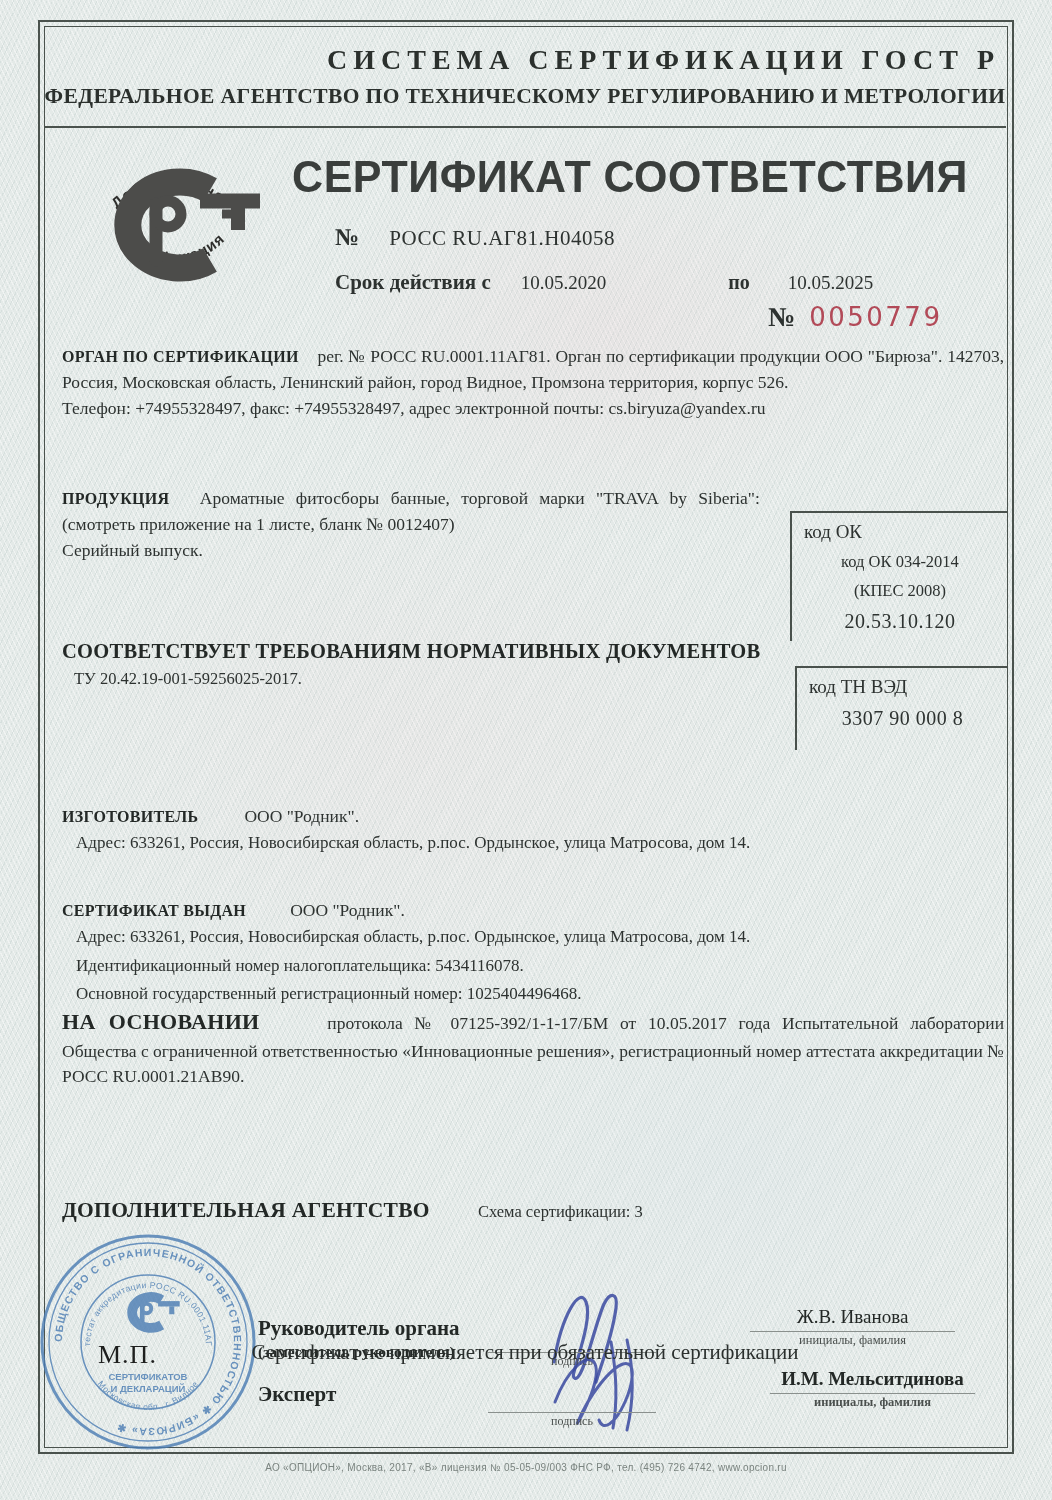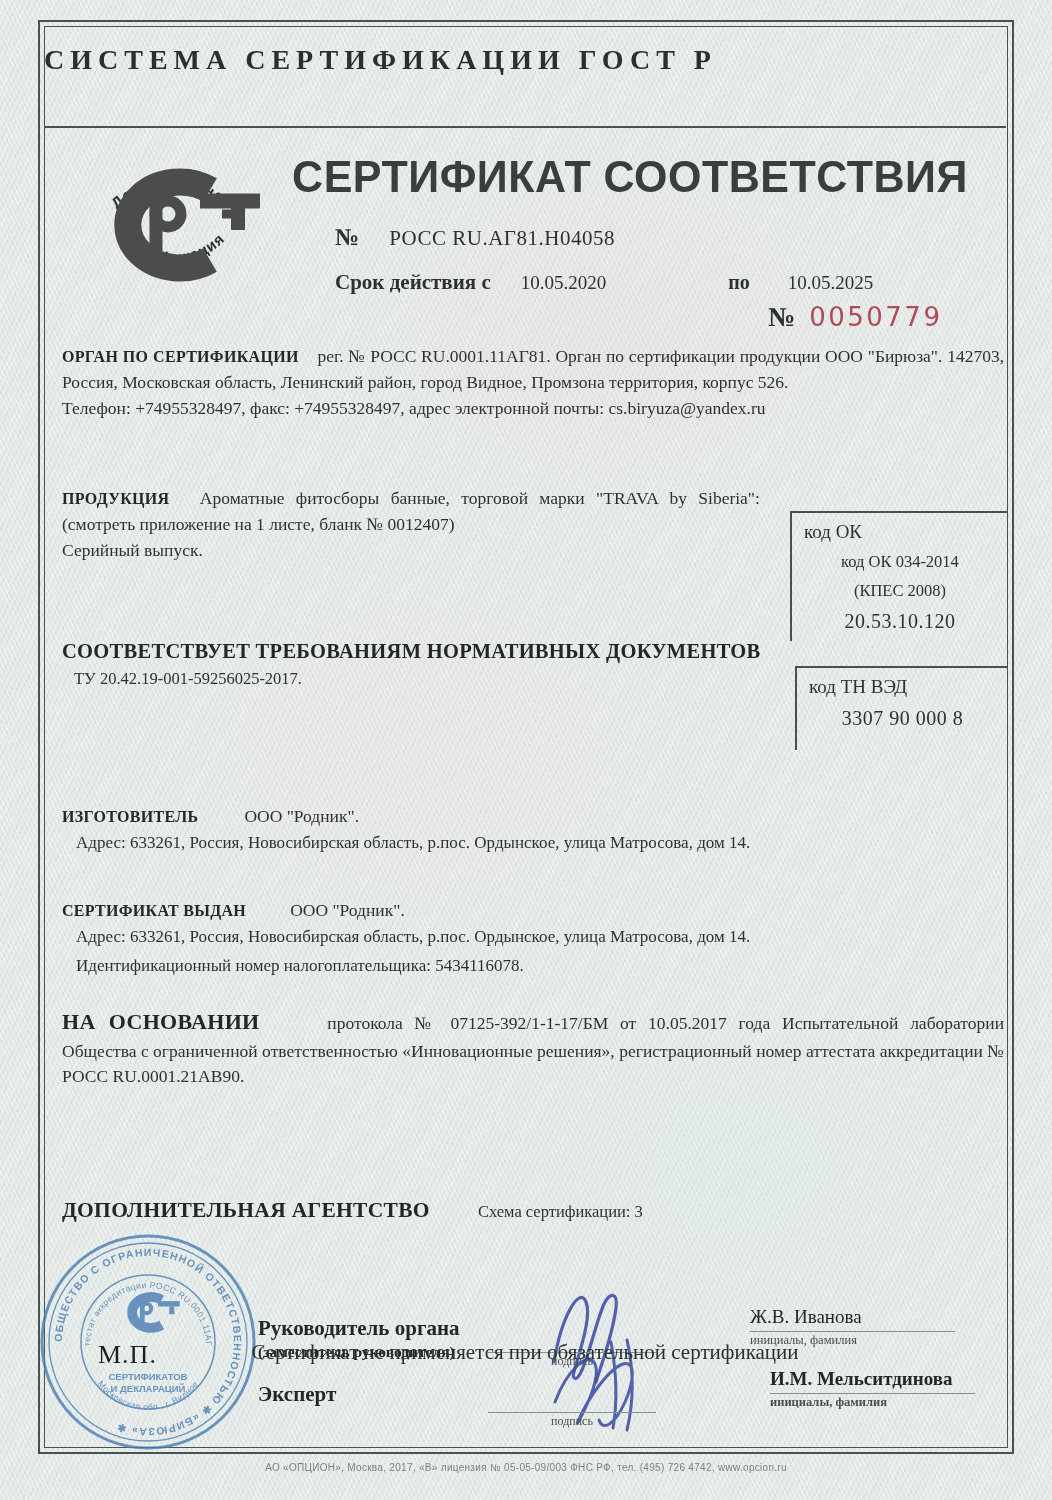--- a/index.html
+++ b/index.html
@@ -11,21 +11,21 @@
       radial-gradient(ellipse 520px 400px at 40% 50%, rgba(238,212,216,0.15), transparent 72%),
       radial-gradient(ellipse 400px 300px at 70% 78%, rgba(214,226,232,0.25), transparent 72%),
       repeating-linear-gradient(64deg, rgba(255,255,255,0.45) 0 1px, rgba(255,255,255,0) 1px 4px),
       repeating-linear-gradient(-64deg, rgba(168,188,186,0.22) 0 1px, rgba(168,188,186,0) 1px 5px);
     font-family:"Liberation Serif","DejaVu Serif",serif;
     color:#2d3230;
   }
   .abs{position:absolute;}
   .frame-outer{left:38px;top:20px;width:972px;height:1430px;border:2px solid #4a524d;}
   .frame-inner{position:absolute;left:4px;top:4px;right:4px;bottom:4px;border:1.5px solid #4a524d;}
-  .header-line1{left:44px;top:44px;width:956px;text-align:left;font-weight:bold;font-size:28px;letter-spacing:6px;color:#2b302d;}
+  .header-line1{left:44px;top:44px;width:956px;text-align:right;font-weight:bold;font-size:28px;letter-spacing:6px;color:#2b302d;}
   .header-line2{left:44px;top:84px;width:962px;text-align:center;font-weight:bold;font-size:21.5px;letter-spacing:0.4px;color:#2b302d;}
   .header-divider{left:44px;top:126px;width:962px;height:2px;background:#4a524d;}
   .logo{left:72px;top:146px;width:200px;height:158px;}
   .logo-arc{font-family:"Liberation Sans",sans-serif;font-size:15px;font-weight:bold;letter-spacing:1px;fill:#2e2e2c;}
   .title{left:280px;top:152px;width:700px;text-align:center;font-family:"Liberation Sans","DejaVu Sans",sans-serif;
          font-weight:bold;font-size:43px;letter-spacing:0.5px;color:#3a3e3c;transform:scaleY(1.04);}
   .cert-no{left:335px;top:224px;}
   .no-sign{font-weight:bold;font-size:24px;}
   .no-value{font-size:21px;margin-left:26px;letter-spacing:0.5px;}
   .validity{left:335px;top:270px;}
@@ -65,40 +65,41 @@
   .sig-label{left:258px;top:1316px;width:230px;}
   .sig-label .main{font-weight:bold;font-size:21px;color:#232826;}
   .sig-label .sub{font-weight:bold;font-size:15.5px;color:#232826;margin-top:2px;}
   .expert-label{left:258px;top:1382px;font-weight:bold;font-size:21px;color:#232826;}
   .sign-line{width:168px;border-top:1.5px solid #8a908d;text-align:center;}
   .sign-line .cap{font-size:12px;color:#4a4f4d;margin-top:1px;}
   .line1{left:488px;top:1352px;}
   .line2{left:488px;top:1412px;}
   .sig-svg1{left:540px;top:1276px;width:120px;height:112px;}
   .sig-svg2{left:545px;top:1330px;width:135px;height:118px;}
-  .name-block{width:205px;}
+  .name-block{width:205px;text-align:center;}
   .name-block .nm{font-size:19px;color:#232826;}
   .name-block .ln{border-top:1.3px solid #8a908d;margin-top:3px;}
   .name-block .cap{font-size:12.5px;color:#4a4f4d;margin-top:1px;}
   .name1{left:750px;top:1306px;}
   .name2{left:770px;top:1368px;font-weight:bold;}
   .bottom-note{left:38px;top:1340px;width:974px;text-align:center;font-size:21px;color:#2a2f2d;}
   .fine-print{left:0;top:1462px;width:1052px;text-align:center;font-family:"Liberation Sans","DejaVu Sans",sans-serif;
               font-size:10px;color:#7a837f;letter-spacing:0.3px;}
 </style>
 </head>
 <body>
 
 <div class="page">
 
   <div class="abs frame-outer">
     <div class="frame-inner"></div>
   </div>
 
   <div class="abs header-line1">СИСТЕМА СЕРТИФИКАЦИИ ГОСТ Р</div>
+  <div class="abs header-line2">ФЕДЕРАЛЬНОЕ АГЕНТСТВО ПО ТЕХНИЧЕСКОМУ РЕГУЛИРОВАНИЮ И МЕТРОЛОГИИ</div>
   <div class="abs header-divider"></div>
 
   <svg class="abs logo" viewBox="0 0 200 158">
     <defs>
       <path id="arcTop" d="M 24 96 A 80 80 0 0 1 176 96" fill="none"></path>
       <path id="arcBot" d="M 32 72 A 74 74 0 0 0 168 72" fill="none"></path>
     </defs>
     <text class="logo-arc"><textPath href="#arcTop" startOffset="50%" text-anchor="middle">Добровольная</textPath></text>
     <text class="logo-arc"><textPath href="#arcBot" startOffset="50%" text-anchor="middle">сертификация</textPath></text>
     <g stroke="#4c4c4a" fill="none">
@@ -170,20 +171,21 @@
     <div class="sub-line">Адрес: 633261, Россия, Новосибирская область, р.пос. Ордынское, улица Матросова, дом 14.</div>
   </div>
 
   <div class="abs sec-issued">
     <div>
       <span class="slabel">СЕРТИФИКАТ ВЫДАН</span>
       <span class="name">ООО "Родник".</span>
     </div>
     <div class="sub-line">Адрес: 633261, Россия, Новосибирская область, р.пос. Ордынское, улица Матросова, дом 14.</div>
     <div class="sub-line">Идентификационный номер налогоплательщика: 5434116078.</div>
+    <div class="sub-line">Основной государственный регистрационный номер: 1025404496468.</div>
   </div>
 
   <div class="abs sec-basis btext">
     <span class="slabel">НА ОСНОВАНИИ</span>
     <span>протокола № 07125-392/1-1-17/БМ от 10.05.2017 года Испытательной лаборатории Общества с ограниченной ответственностью «Инновационные решения», регистрационный номер аттестата аккредитации № РОСС RU.0001.21АВ90.</span>
   </div>
 
   <div class="abs sec-additional">
     <span class="slabel" style="font-size:21.5px">ДОПОЛНИТЕЛЬНАЯ АГЕНТСТВО</span>
     <span class="val">Схема сертификации: 3</span>

